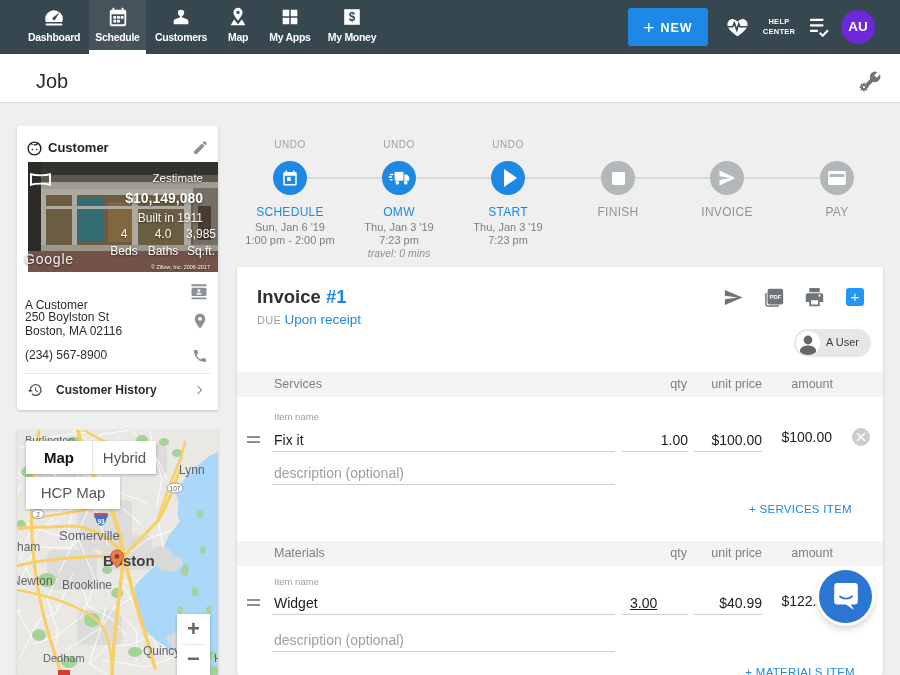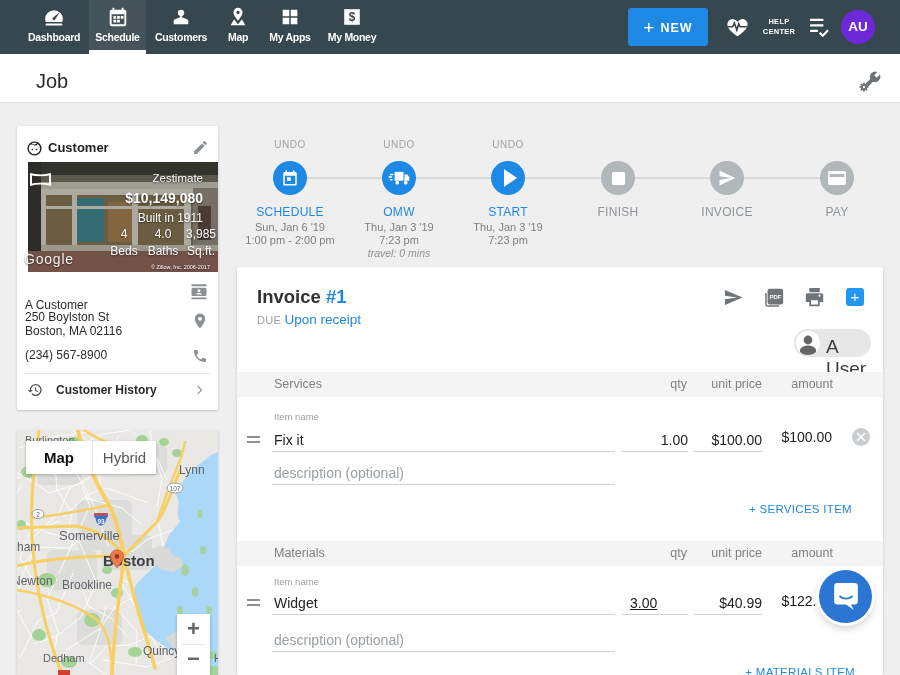--- a/index.html
+++ b/index.html
@@ -339,20 +339,21 @@
 
       <path d="M100,120 c-3.6,0 -6.4,2.8 -6.4,6.3 c0,4.6 6.4,11.5 6.4,11.5 s6.4,-6.9 6.4,-11.5 c0,-3.5 -2.8,-6.3 -6.4,-6.3z" fill="#ee7b4d" stroke="#c25c31" stroke-width="1"></path>
       <circle cx="100" cy="126.4" r="2.3" fill="#8c3c20"></circle>
     </svg>
     
     <div class="abs" style="left:9px; top:11px; width:130px; height:33px; background:#fff; box-shadow:0 1px 3px rgba(0,0,0,.25);">
       <div style="position:absolute; left:0; top:0; width:66px; height:33px; text-align:center; line-height:33px; font-size:15px; font-weight:bold; color:#111;">Map</div>
       <div style="position:absolute; left:66px; top:0; width:1px; height:33px; background:#e6e6e6;"></div>
       <div style="position:absolute; left:67px; top:0; width:63px; height:33px; text-align:center; line-height:33px; font-size:15px; color:#565656;">Hybrid</div>
     </div>
+    <div class="abs" style="left:9px; top:47px; width:94px; height:32px; background:#fff; box-shadow:0 1px 3px rgba(0,0,0,.25); text-align:center; line-height:32px; font-size:15px; color:#565656;">HCP Map</div>
     <div class="abs" style="left:160px; top:184px; width:33px; height:61px; background:#fff; box-shadow:0 1px 3px rgba(0,0,0,.25);">
       <div style="position:absolute; left:0; top:0; width:33px; height:30px; text-align:center; font-size:22px; font-weight:bold; color:#666; line-height:30px;">+</div>
       <div style="position:absolute; left:5px; top:30px; width:23px; height:1px; background:#e6e6e6;"></div>
       <div style="position:absolute; left:0; top:31px; width:33px; height:30px; text-align:center; font-size:22px; font-weight:bold; color:#666; line-height:28px;">−</div>
     </div>
   </div>
 
   <div id="timeline">
     <div style="position:absolute; left:290px; top:177px; width:547px; height:2px; background:#d9d9d9;"></div>
     <div class="tl-undo" style="left:260px;">UNDO</div>
@@ -427,21 +428,21 @@
       </svg>
     <div class="abs" style="left:609px; top:21px; width:18px; height:18px; background:#2196f3; border-radius:3px; color:#fff; text-align:center; line-height:17px; font-size:15px;">+</div>
 
     <div class="abs" style="left:557px; top:62px; width:77px; height:28px; background:#e7e7e7; border-radius:14px;">
       <div style="position:absolute; left:2px; top:2px; width:24px; height:24px; border-radius:50%; background:#fff; overflow:hidden;">
         <svg width="24" height="24" viewBox="0 0 24 24">
             <circle cx="12" cy="9" r="4.4" fill="#666"></circle>
             <path fill="#666" d="M12 14.5c-4.4 0-8 2.2-8 5v4.5h16V19.5c0-2.8-3.6-5-8-5z"></path>
           </svg>
       </div>
-      <div style="position:absolute; left:32px; top:7px; font-size:19px; color:#3c3c3c;">A User</div>
+      <div style="position:absolute; left:32px; top:7px; font-size:11px; color:#3c3c3c;">A User</div>
     </div>
 
     <div class="band" style="top:105px;">
       <span style="left:37px;">Services</span>
       <span style="left:420px; width:30px; text-align:right;">qty</span>
       <span style="left:465px; width:60px; text-align:right;">unit price</span>
       <span style="left:548px; width:48px; text-align:right;">amount</span>
     </div>
 
     <div class="abs" style="left:10px; top:169px; width:13px; height:2px; background:#8b9094;"></div>

